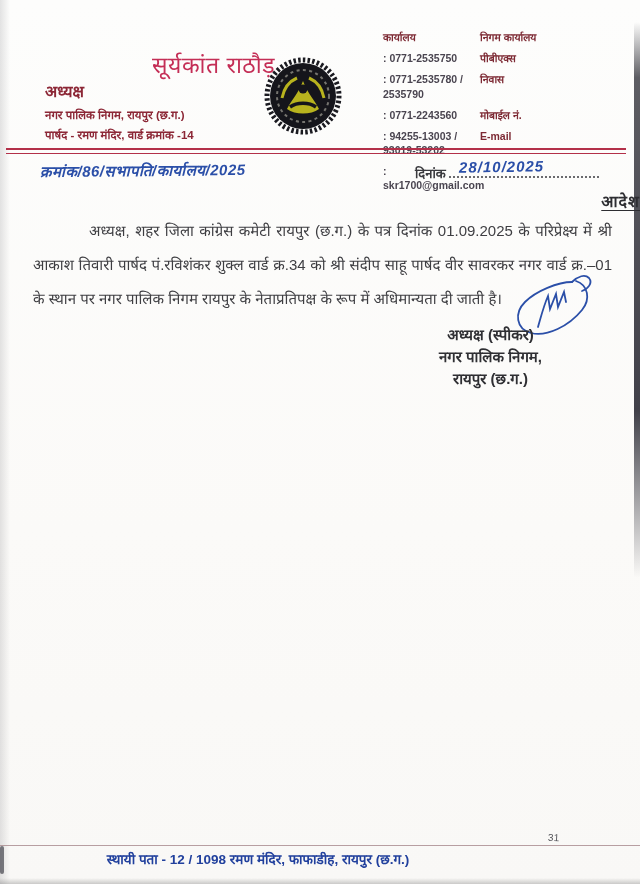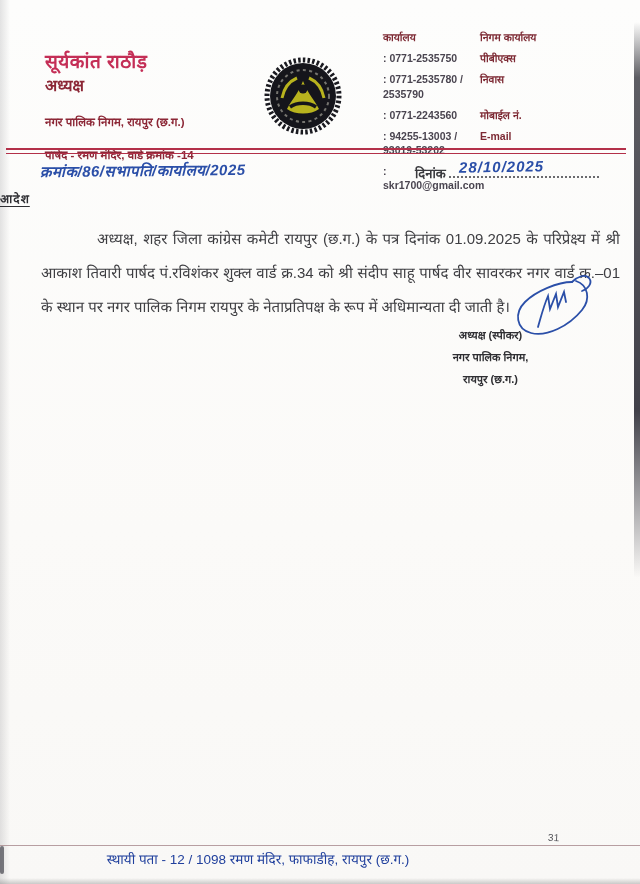--- a/index.html
+++ b/index.html
@@ -15,23 +15,23 @@
   .left-edge{position:absolute;left:0;top:0;width:10px;height:100%;
     background:linear-gradient(to right,rgba(120,120,125,.20),rgba(120,120,125,0));}
   .right-shadow{position:absolute;right:0;top:22px;width:6px;height:556px;border-radius:3px;
     background:linear-gradient(to bottom,rgba(40,40,48,0),rgba(40,40,48,.75) 10%,rgba(32,32,42,.85) 70%,rgba(40,40,48,0));}
   .bottom-shadow{position:absolute;left:0;bottom:0;width:100%;height:6px;
     background:linear-gradient(to top,rgba(80,80,80,.28),rgba(80,80,80,0));}
   .corner-mark{position:absolute;left:0;top:846px;width:4px;height:28px;background:rgba(55,55,65,.65);border-radius:2px;}
 
   
   .lh-left{position:absolute;left:45px;top:48px;width:230px;}
-  .officer-name{margin:0;color:#c42e56;font-size:19px;font-weight:bold;letter-spacing:.5px;}
+  .officer-name{margin:0;color:#c42e56;font-size:23px;font-weight:normal;letter-spacing:.5px;text-align:right;}
   .officer-title{color:#8c2736;font-size:16px;font-weight:bold;}
-  .lh-line{margin-top:18px;color:#8c2736;font-size:11.5px;font-weight:bold;white-space:nowrap;}
+  .lh-line{margin-top:5px;color:#8c2736;font-size:11.5px;font-weight:bold;white-space:nowrap;}
 
   
   .seal{position:absolute;left:263px;top:56px;width:80px;height:80px;filter:blur(.3px);}
 
   
   .lh-right{position:absolute;left:383px;top:30px;width:245px;
     display:grid;grid-template-columns:90px 1fr;column-gap:4px;row-gap:4px;
     font-size:10.5px;line-height:1.35;gap:7px;}
   .c-label{color:#7d2a34;font-weight:bold;}
   .c-val{color:#4a4550;font-weight:bold;}
@@ -41,37 +41,37 @@
     border-top:2px solid #b33049;border-bottom:1px solid #b33049;filter:blur(.2px);}
 
   
   .ref-number{position:absolute;left:40px;top:160px;color:#2b4fa8;
     font-size:15px;font-style:italic;font-weight:bold;transform:rotate(-.6deg);letter-spacing:.5px;}
   .ref-date{position:absolute;left:415px;top:164px;color:#3a3a3e;font-size:13px;font-weight:bold;}
   .date-leader{display:inline-block;width:150px;border-bottom:2px dotted #6a6a6e;height:11px;}
   .date-hand{position:absolute;left:44px;top:-6px;color:#2b4fa8;font-size:15px;
     font-style:italic;font-weight:bold;transform:rotate(-1deg);letter-spacing:1px;}
 
-  .order-heading{position:absolute;left:0;top:190px;width:640px;margin:0;text-align:left;
-    color:#2e2e32;font-size:12px;font-weight:bold;
+  .order-heading{position:absolute;left:0;top:190px;width:640px;margin:0;text-align:right;
+    color:#2e2e32;font-size:16px;font-weight:bold;
     text-decoration:underline;text-underline-offset:3px;letter-spacing:1px;}
 
-  .order-body{position:absolute;left:33px;top:214px;width:579px;margin:8px;
+  .order-body{position:absolute;left:33px;top:214px;width:579px;margin:0;
     color:#3e3e42;font-size:15px;line-height:34px;text-align:justify;text-indent:56px;}
 
   
   .sig-flourish{position:absolute;left:498px;top:274px;width:100px;height:74px;}
   .sig-block{position:absolute;left:388px;top:324px;width:205px;text-align:center;
-    color:#2f2f33;font-size:11px;font-weight:bold;line-height:22px;}
+    color:#2f2f33;font-size:15px;font-weight:bold;line-height:22px;}
 
   
   .footer-rule{position:absolute;left:0;top:845px;width:100%;height:1px;background:#ab8e92;opacity:.85;}
   .page-no{position:absolute;left:548px;top:832px;color:#55555a;font-size:10px;transform:rotate(3deg);}
   .footer-text{position:absolute;left:0;top:850px;width:516px;text-align:center;
-    color:#21409d;font-size:13.5px;font-weight:normal;}
+    color:#21409d;font-size:13.5px;font-weight:bold;}
 </style>
 </head>
 <body>
 
 <div class="page">
 
   <div class="left-edge"></div>
   <div class="right-shadow"></div>
   <div class="bottom-shadow"></div>
   <div class="corner-mark"></div>

